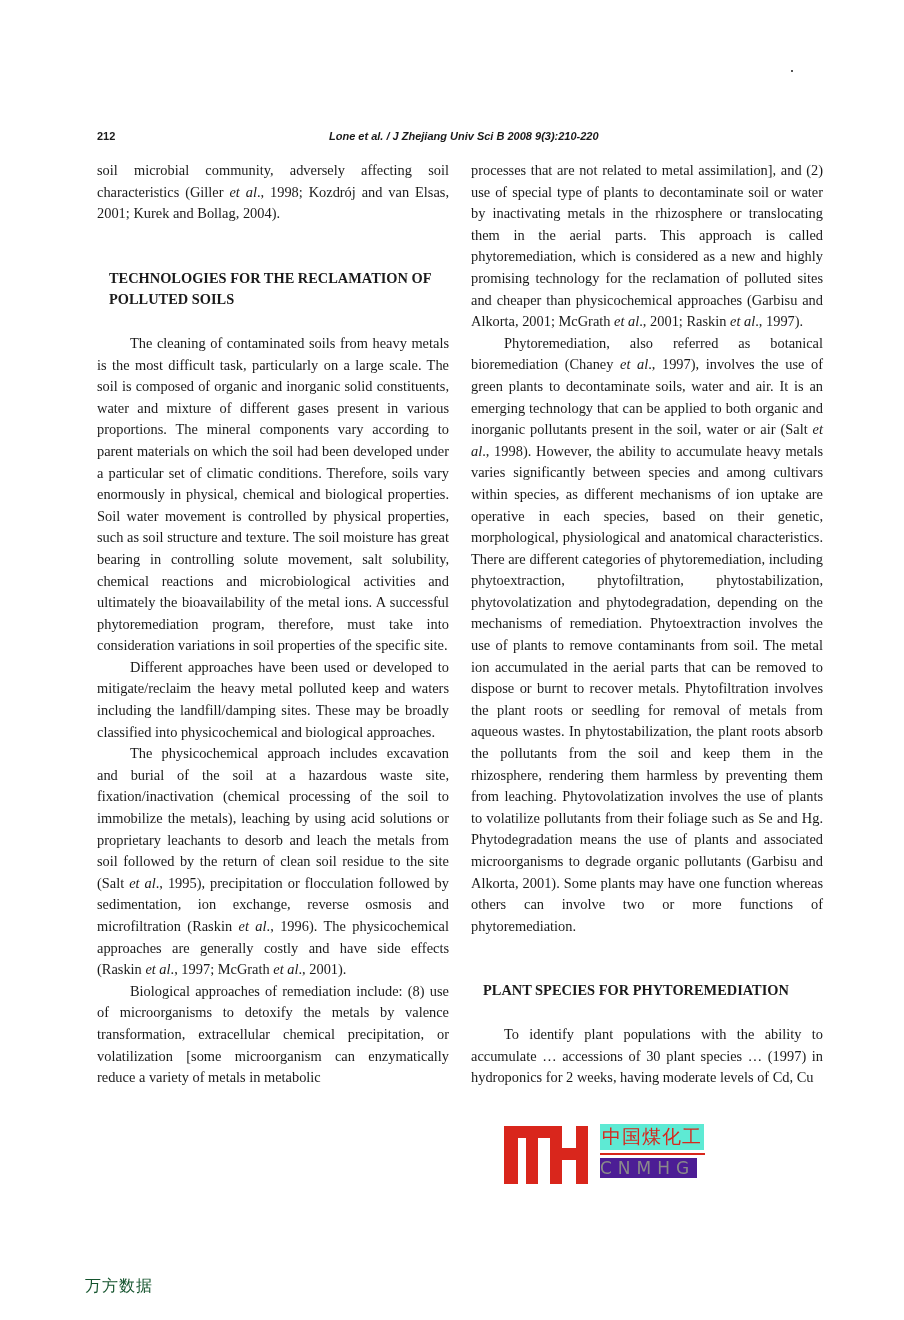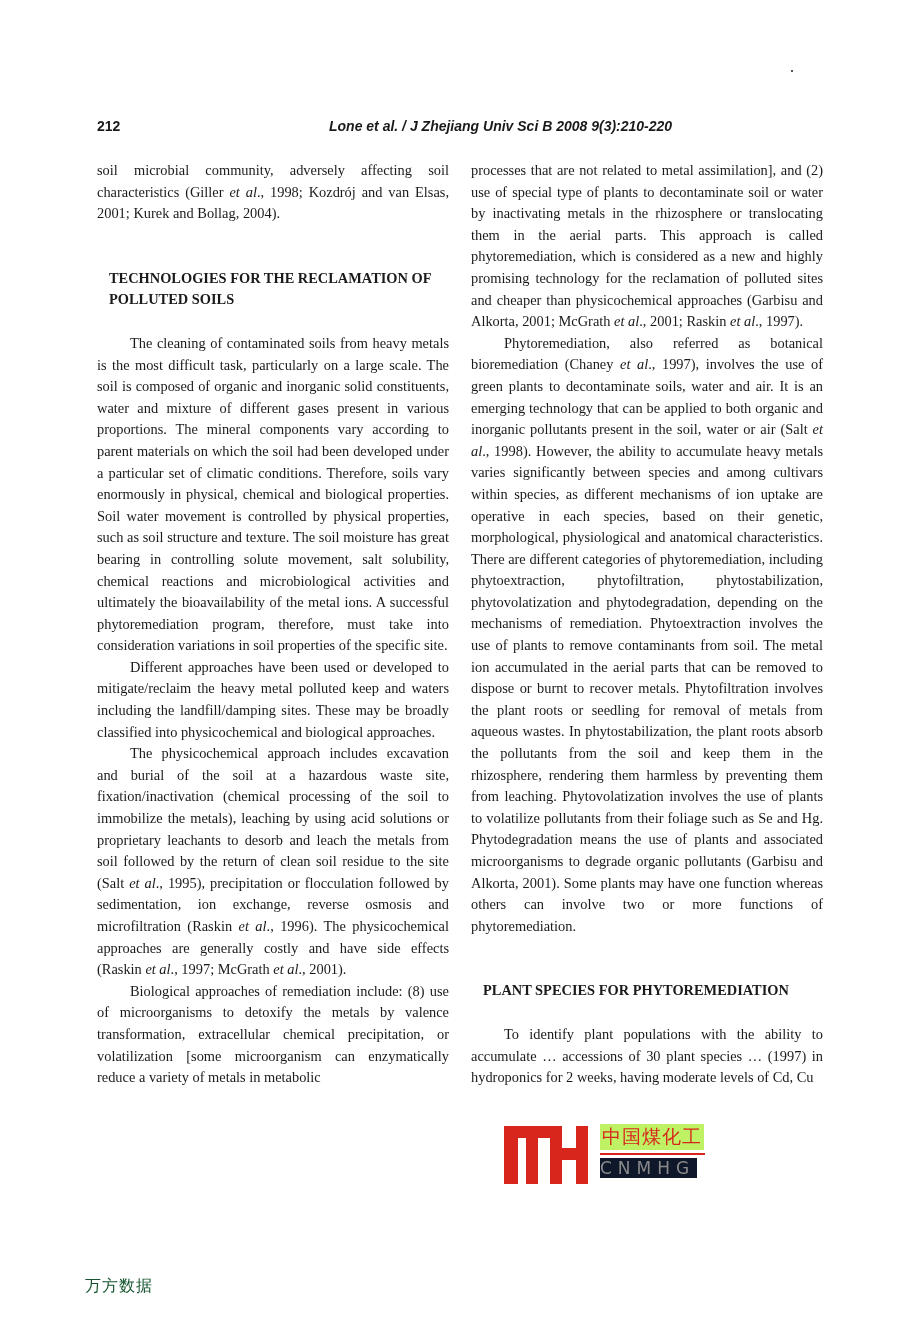--- a/index.html
+++ b/index.html
@@ -1,41 +1,41 @@
 <!DOCTYPE html>
 <html><head>
 <meta charset="utf-8">
 <style>
   html, body { margin: 0; padding: 0; background: #ffffff; }
   body { width: 904px; height: 1320px; position: relative; overflow: hidden; color: #1a1a1a; }
   .page { position: absolute; left: 0; top: 0; width: 904px; height: 1320px; }
-  .running-header { position: absolute; top: 118px; left: 97px; width: 733px; height: 16px;
-    font-family: "Liberation Sans", sans-serif; font-size: 14px; }
+  .running-header { position: absolute; top: 130px; left: 97px; width: 733px; height: 16px;
+    font-family: "Liberation Sans", sans-serif; font-size: 11px; }
   .page-num { position: absolute; left: 0; top: 0; font-weight: bold; }
   .journal-ref { position: absolute; left: 232px; top: 0; font-style: italic; font-weight: bold; }
   .col { position: absolute; top: 160px; width: 352px;
     font-family: "Liberation Serif", serif; font-size: 14.4px; line-height: 21.6px; text-align: justify; }
   .col-left { left: 97px; }
   .col-right { left: 471px; }
   .col p { margin: 0; }
   .col p.indent { text-indent: 33px; }
   .section-title { font-family: "Liberation Serif", serif; font-size: 14.4px; line-height: 21.6px;
     text-transform: uppercase; margin: 12px; text-align: left; }
   .gap-title { margin-top: 43px !important; margin-bottom: 22px !important; }
   .gap-title-r { margin-top: 43px !important; margin-bottom: 22px !important; }
   i { font-style: italic; }
   .footer-brand { position: absolute; left: 85px; top: 1276px; font-family: "DejaVu Sans", sans-serif;
     font-size: 16px; color: #14532d; letter-spacing: 1px; }
   .stray-dot { position: absolute; left: 791px; top: 70px; width: 2px; height: 2px; background: #555; }
   .watermark { position: absolute; left: 500px; top: 1122px; width: 210px; height: 62px; }
   .wm-mark { position: absolute; left: 0; top: 0; width: 84px; height: 62px; background: #ffffff; }
   .wm-bar { position: absolute; background: #d9261c; }
-  .wm-cn { position: absolute; left: 100px; top: 2px; font-family: "DejaVu Sans", sans-serif; font-size: 19px; color: #d9261c; background: #bef264; padding: 0 2px; letter-spacing: 1px; }
+  .wm-cn { position: absolute; left: 100px; top: 2px; font-family: "DejaVu Sans", sans-serif; font-size: 19px; color: #d9261c; background: #5eead4; padding: 0 2px; letter-spacing: 1px; }
   .wm-line { position: absolute; left: 100px; top: 31px; width: 105px; height: 2px; background: #d9261c; }
-  .wm-en { position: absolute; left: 100px; top: 36px; font-family: "DejaVu Sans", sans-serif; font-size: 17px; color: #8a8a8a; background: #0f172a; letter-spacing: 6px; padding-right: 2px; }
+  .wm-en { position: absolute; left: 100px; top: 36px; font-family: "DejaVu Sans", sans-serif; font-size: 17px; color: #8a8a8a; background: #4c1d95; letter-spacing: 6px; padding-right: 2px; }
 </style>
 </head>
 <body>
 
 <div class="page">
 
   <div class="stray-dot"></div>
 
   <div class="running-header">
     <span class="page-num">212</span>

